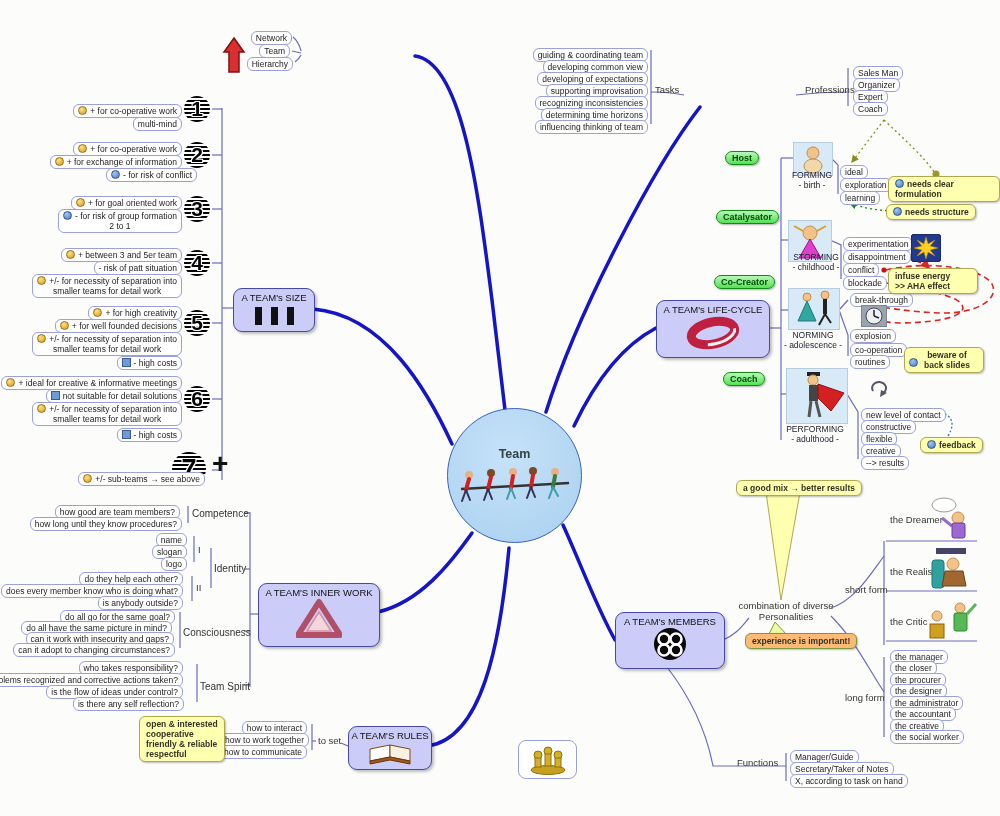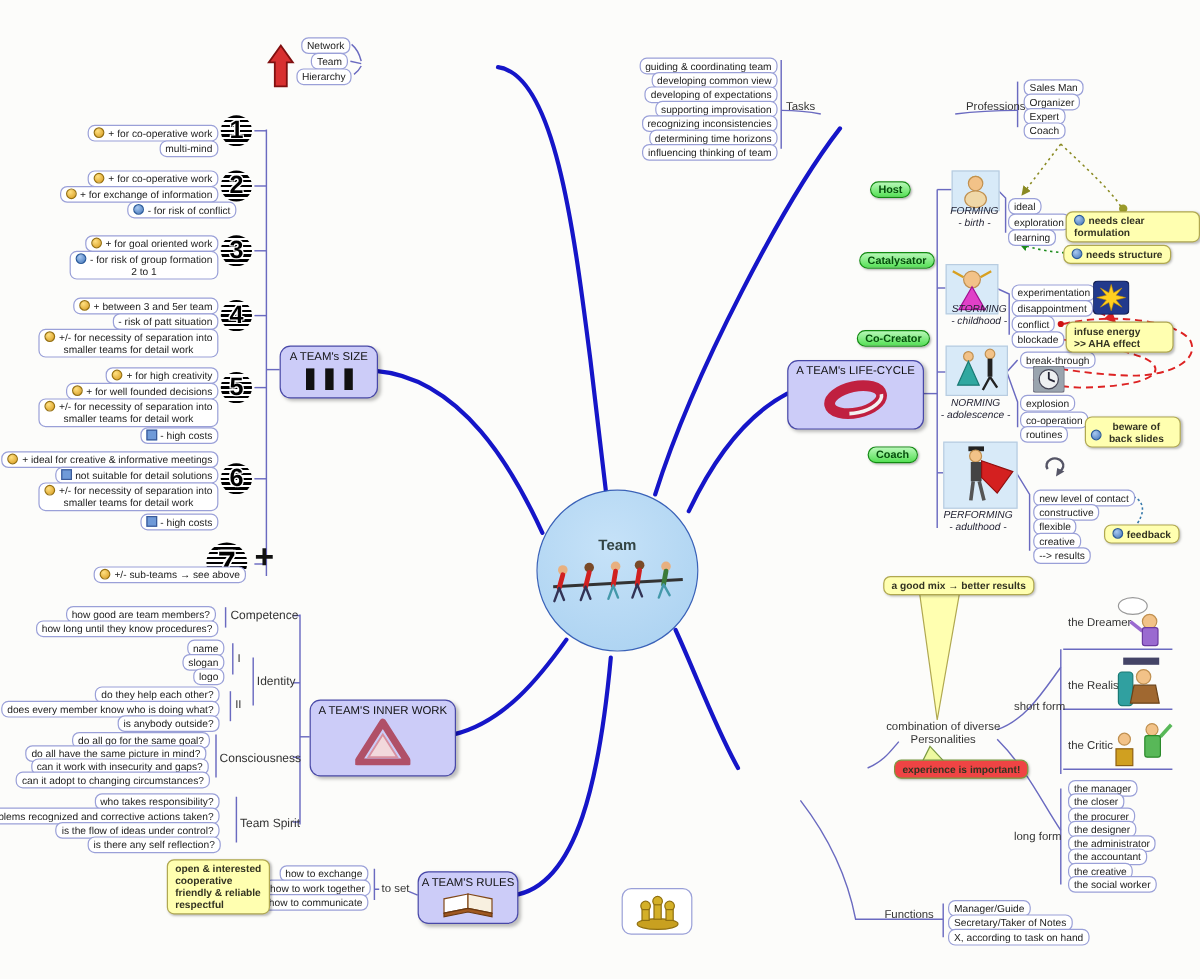--- a/index.html
+++ b/index.html
@@ -23,21 +23,21 @@
   .mnode .ttl{display:block;padding-top:3px;}
   .cyanbox{position:absolute;background:#c9f2fa;border:1.5px solid #3366cc;border-radius:8px;
         font-size:9px;font-weight:bold;text-align:center;color:#223;white-space:pre-line;
         line-height:11px;display:flex;align-items:center;justify-content:center;z-index:3;}
   .ellipse{position:absolute;background:radial-gradient(ellipse at 50% 35%,#c2fac2,#58e058);
         border:2px solid #1d9a1d;border-radius:50%;font-size:9.5px;font-weight:bold;color:#063;
         display:flex;align-items:center;justify-content:center;
         box-shadow:1px 2px 2px rgba(0,0,0,.3);z-index:3;white-space:nowrap;}
   .stagepic{position:absolute;background:#d8eaf8;border:1px solid #b8cce0;z-index:2;}
   .stagename{position:absolute;font-size:8.5px;color:#223;text-align:center;
-        white-space:pre-line;line-height:10px;z-index:2;font-style:italic;}
+        white-space:pre-line;line-height:10px;z-index:2;}
   .numball{position:absolute;width:26px;height:26px;border-radius:50%;z-index:2;
         background:repeating-linear-gradient(180deg,#000 0 2px,#fff 2px 4px);
         display:flex;align-items:center;justify-content:center;font-weight:900;font-size:21px;color:#000;
         text-shadow:-1px -1px 0 #fff,1px -1px 0 #fff,-1px 1px 0 #fff,1px 1px 0 #fff;}
   .dot{display:inline-block;width:7px;height:7px;border-radius:50%;vertical-align:middle;
         margin-right:3px;margin-top:-2px;}
   .dotY{background:radial-gradient(circle at 35% 30%,#ffe080,#d89c20);border:1px solid #96700f;}
   .dotB{background:radial-gradient(circle at 35% 30%,#a8c8f0,#4477bb);border:1px solid #2a5a9a;}
   .sq{display:inline-block;width:7px;height:7px;background:#6f9ad8;border:1px solid #3a5a9a;
         vertical-align:middle;margin-right:3px;margin-top:-2px;}
@@ -390,21 +390,21 @@
   <svg width="46" height="40">
     <path d="M23,4 L44,37 L2,37 Z" stroke="#b05068" stroke-width="6" fill="none" stroke-linejoin="round"></path>
     <path d="M23,14 L35,33 L11,33 Z" fill="#f2d8dc" stroke="#d890a0" stroke-width="1.5"></path>
   </svg>
 </div>
 
 <div class="note" style="left:139px;top:716px;text-align:left"><span>open &amp; interested
 cooperative
 friendly &amp; reliable
 respectful</span></div>
-<div class="leaf" style="right:693px;top:721px"><span>how to exchange</span></div>
+<div class="leaf" style="right:693px;top:721px"><span>how to interact</span></div>
 <div class="leaf" style="right:691px;top:733px"><span>how to work together</span></div>
 <div class="leaf" style="right:693px;top:745px"><span>how to communicate</span></div>
 <div class="plain" style="left:318px;top:735px">to set</div>
 <div class="mnode" style="left:348px;top:726px;width:82px;height:42px">
   <span class="ttl">A TEAM'S RULES</span>
   <svg width="44" height="24">
     <polygon points="22,4 2,8 2,20 22,16" fill="#fff" stroke="#804818"></polygon>
     <polygon points="22,4 42,8 42,20 22,16" fill="#f8f0e0" stroke="#804818"></polygon>
     <polygon points="2,20 22,16 42,20 42,23 22,19 2,23" fill="#a05820" stroke="#6a3810"></polygon>
   </svg>
@@ -447,22 +447,34 @@
 <div class="plain" style="left:890px;top:616px">the Critic</div>
 <div style="position:absolute;left:922px;top:598px;z-index:2">
   <svg width="56" height="42">
         <rect x="8" y="26" width="14" height="14" fill="#d0a020" stroke="#906010"></rect>
         <circle cx="15" cy="18" r="5" fill="#f2c288" stroke="#c09050"></circle>
         <path d="M45,16 L54,6" stroke="#58b858" stroke-width="3"></path>
         <circle cx="38" cy="10" r="5" fill="#f2c288" stroke="#c09050"></circle>
         <rect x="32" y="15" width="13" height="18" rx="2" fill="#58b858" stroke="#2a8a2a"></rect>
       </svg>
 </div>
-<div class="note" style="left:745px;top:633px;background:#ef4444;border-color:#7a9a40"><span>experience is important!</span></div>
-
+<div class="note" style="left:745px;top:633px;background:#fdba74;border-color:#7a9a40"><span>experience is important!</span></div>
+
+<div class="mnode" style="left:615px;top:612px;width:108px;height:55px">
+  <span class="ttl">A TEAM's MEMBERS</span>
+  <svg width="36" height="34">
+    <circle cx="18" cy="17" r="16" fill="#0a0a0a"></circle>
+    <g stroke="#fff" stroke-width="2.6" fill="none">
+          <circle cx="12" cy="12" r="5.5"></circle>
+          <circle cx="24" cy="12" r="5.5"></circle>
+          <circle cx="12" cy="23" r="5.5"></circle>
+          <circle cx="24" cy="23" r="5.5"></circle>
+        </g>
+  </svg>
+</div>
 
 <div class="plain" style="left:845px;top:692px">long form</div>
 <div class="leaf" style="left:890px;top:650px"><span>the manager</span></div>
 <div class="leaf" style="left:890px;top:661px"><span>the closer</span></div>
 <div class="leaf" style="left:890px;top:673px"><span>the procurer</span></div>
 <div class="leaf" style="left:890px;top:684px"><span>the designer</span></div>
 <div class="leaf" style="left:890px;top:696px"><span>the administrator</span></div>
 <div class="leaf" style="left:890px;top:707px"><span>the accountant</span></div>
 <div class="leaf" style="left:890px;top:719px"><span>the creative</span></div>
 <div class="leaf" style="left:890px;top:730px"><span>the social worker</span></div>

